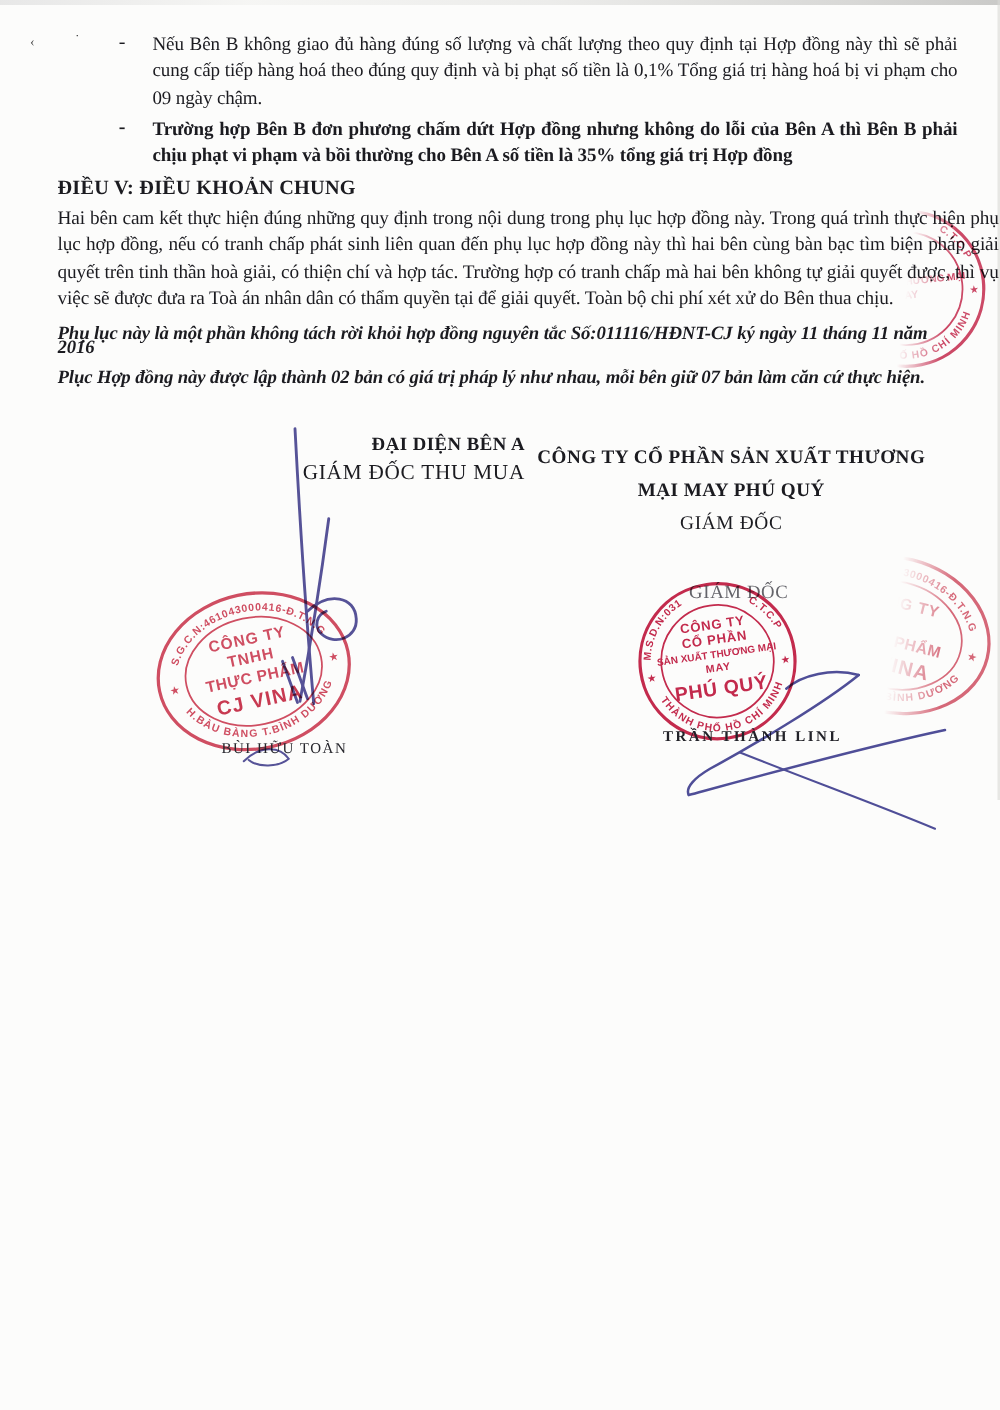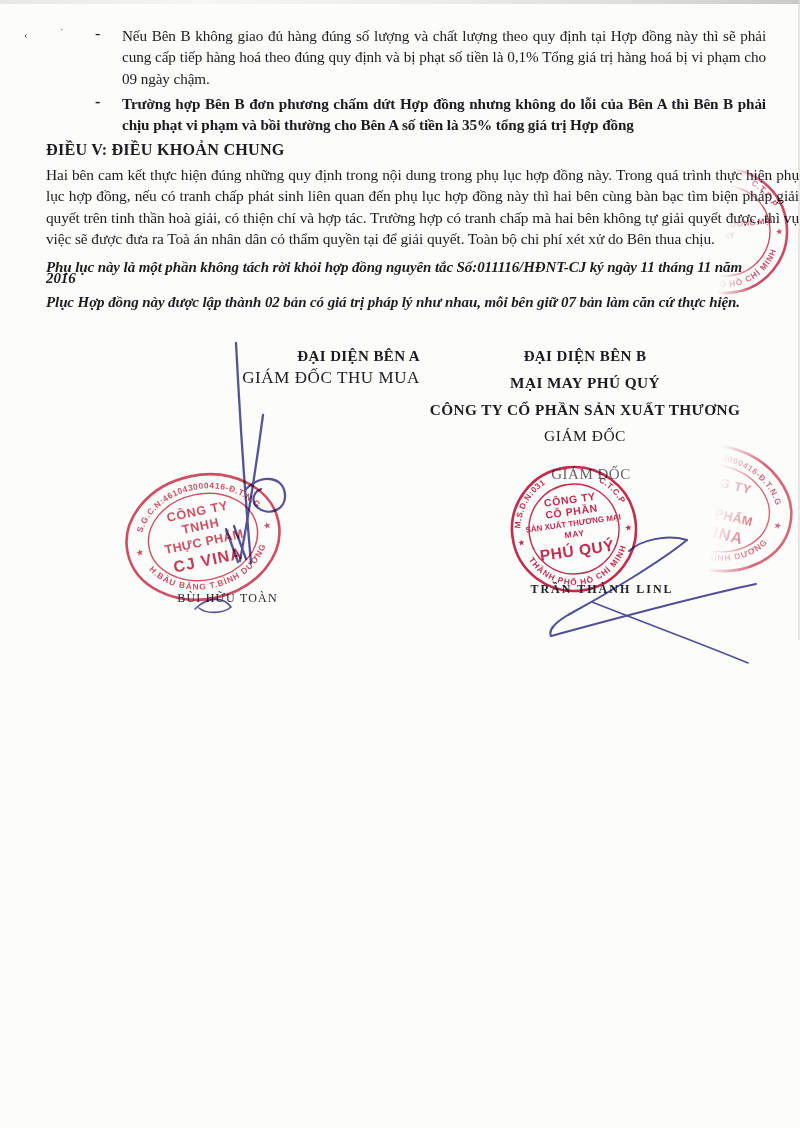--- a/index.html
+++ b/index.html
@@ -71,23 +71,22 @@
   <div class="note" style="top:259px;">Phụ lục này là một phần không tách rời khỏi hợp đồng nguyên tắc  Số:011116/HĐNT-CJ ký ngày 11 tháng 11 năm</div>
   <div class="note" style="top:270px;">2016</div>
   <div class="note" style="top:294px;">Plục Hợp đồng này được lập thành 02 bản có giá trị pháp lý như nhau, mỗi bên giữ 07 bản làm căn cứ thực hiện.</div>
 
   <div class="colA">
     <div class="sig-title">ĐẠI DIỆN BÊN A</div>
     <div class="sig-role-a">GIÁM ĐỐC THU MUA</div>
   </div>
 
   <div class="colB">
-    <div class="sig-title">ĐẠI DIỆN BÊN B</div>
+    <div class="sig-co2">CÔNG TY CỔ PHẦN SẢN XUẤT THƯƠNG</div>
     <div class="sig-co2">MẠI MAY PHÚ QUÝ</div>
-    <div class="sig-co2">CÔNG TY CỔ PHẦN SẢN XUẤT THƯƠNG</div>
     <div class="sig-role-b">GIÁM ĐỐC</div>
   </div>
 
   <div class="ghost">GIÁM ĐỐC</div>
 
   <svg class="stamp" style="left:113px;top:462px;" width="180" height="150" viewBox="-90 -75 180 150">
     <defs>
       <path id="tpa" d="M -64 4 A 64 52 0 0 1 64 4"></path>
       <path id="bpa" d="M -66 -2 A 66 54 0 0 0 66 -2"></path>
     </defs>

